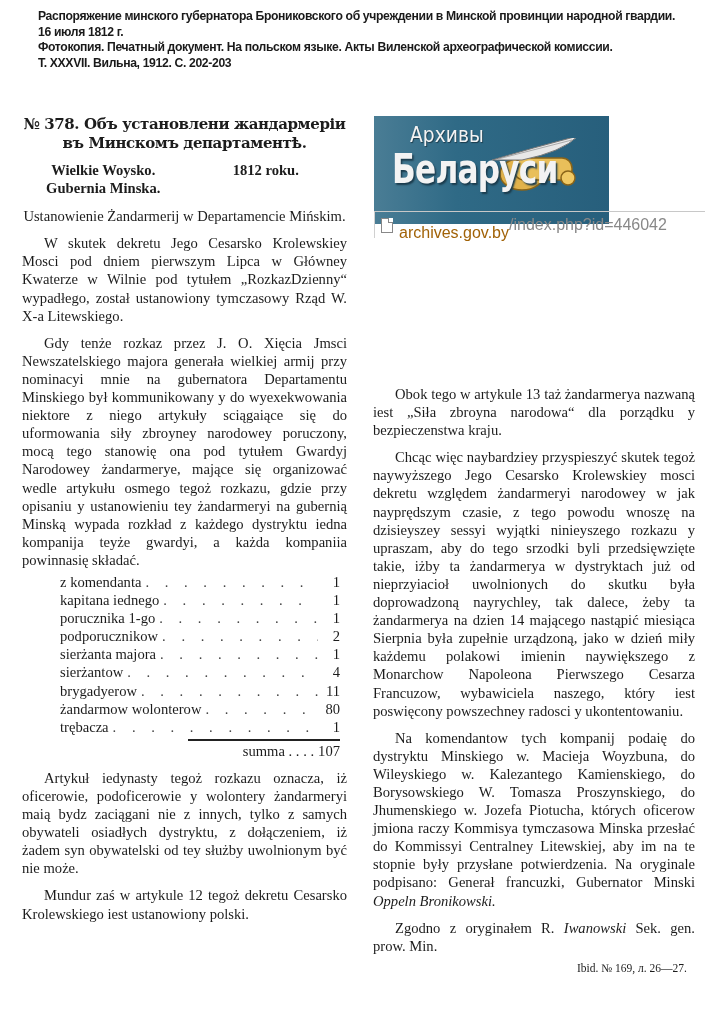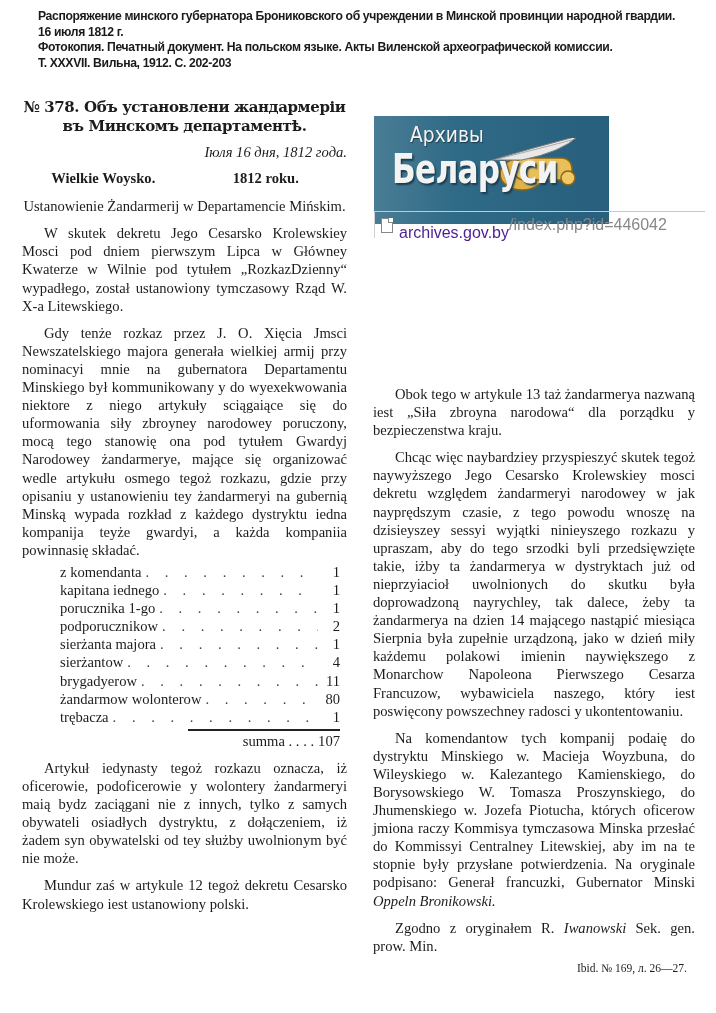--- a/index.html
+++ b/index.html
@@ -5,21 +5,21 @@
   html, body { margin: 0; padding: 0; background: #ffffff; }
   body { width: 716px; height: 1013px; position: relative; overflow: hidden; color: #111; }
   .caption {
     position: absolute; left: 10px; top: 9px; width: 700px;
     font-family: "Liberation Sans", sans-serif; font-weight: bold; font-size: 12.2px;
     line-height: 15.6px; color: #1a1a1a; letter-spacing: -0.35px; margin-left: 28px;
   }
   .caption div { white-space: nowrap; }
   .serif { font-family: "Liberation Serif", "DejaVu Serif", serif; color: #1c1c1c; }
   .col { position: absolute; font-size: 14.6px; line-height: 18.1px; text-align: justify; }
-  .left { left: 22px; top: 98px; width: 325px; }
+  .left { left: 22px; top: 115px; width: 325px; }
   .right { left: 373px; top: 385px; width: 322px; }
   .title { font-weight: bold; font-size: 15px; text-align: center; line-height: 19px; font-family: "DejaVu Serif", serif; letter-spacing: -0.4px; }
   .date-ru { text-align: right; font-style: italic; margin-top: 7px; }
   .hdr-row { display: flex; margin-top: 8px; text-align: center; font-weight: bold; }
   .hdr-row > div { width: 50%; }
   .subtitle { margin-top: 10px; text-align: justify; text-align-last: center; }
   p { margin: 0; text-indent: 22px; }
   .gap { margin-top: 9px; }
   .tbl { margin: 4px 0 0 38px; width: 280px; }
   .tbl .row { display: flex; align-items: baseline; height: 18.1px; }
@@ -39,39 +39,39 @@
   .logo .word1 { position: absolute; left: 36px; top: 6px; font-family: "DejaVu Sans", sans-serif; font-size: 22px; color: #f3f3f3; letter-spacing: 0px; text-shadow: 1px 1px 1px #1b3b4c; transform: scaleX(0.85); transform-origin: left; }
   .logo .word2 { position: absolute; left: 18px; top: 28px; font-family: "DejaVu Sans", sans-serif; font-weight: bold; font-size: 40px; color: #f3f3f3; text-shadow: 2px 2px 2px #1b3b4c; transform: scaleX(0.78); transform-origin: left; letter-spacing: -1px; line-height: 50px; }
   .urlbar {
     position: absolute; left: 374px; top: 211px; width: 330px; height: 26px;
     border-top: 1px solid #c8c8c8; border-left: 1px solid #d0d0d0;
     font-family: "Liberation Sans", sans-serif; font-size: 16px; line-height: 26px;
     display: flex; align-items: center;
   }
   .urlbar .doc-icon { width: 10px; height: 13px; border: 1px solid #888; margin: 0 6px 0 6px; position: relative; background: #fff; }
   .urlbar .doc-icon::after { content: ""; position: absolute; right: -1px; top: -1px; width: 4px; height: 4px; background: #fff; border-left: 1px solid #888; border-bottom: 1px solid #888; }
-  .urlbar .host { color: #4c1d95; margin-top: 16px; }
+  .urlbar .host { color: #a16207; margin-top: 16px; }
   .urlbar .path { color: #888; }
 </style>
 </head>
 <body>
 
 <div class="caption">
   <div>Распоряжение минского губернатора Брониковского об учреждении в Минской провинции народной гвардии.</div>
   <div>16 июля 1812 г.</div>
   <div>Фотокопия. Печатный документ. На польском языке. Акты Виленской археографической комиссии.</div>
   <div>Т. XXXVII. Вильна, 1912. С. 202-203</div>
 </div>
 
 <div class="col left serif">
   <div class="title">№ 378. Объ установлени жандармерiи въ Минскомъ департаментѣ.</div>
-  <div class="date-ru">Iюля 16 дня, 1812 года.</div>
   <div class="hdr-row">
     <div>
       <div>Wielkie Woysko.</div>
+      <div>Gubernia Minska.</div>
     </div>
     <div>
       <div>1812 roku.</div>
     </div>
   </div>
   <div class="subtitle">Ustanowienie Żandarmerij w Departamencie Mińskim.</div>
   <p class="gap">W skutek dekretu Jego Cesarsko Krolewskiey Mosci pod dniem pierwszym Lipca w Główney Kwaterze w Wilnie pod tytułem „RozkazDzienny“ wypadłego, został ustanowiony tymczasowy Rząd W. X-a Litewskiego.</p>
   <p class="gap">Gdy tenże rozkaz przez J. O. Xięcia Jmsci Newszatelskiego majora generała wielkiej armij przy nominacyi mnie na gubernatora Departamentu Minskiego był kommunikowany y do wyexekwowania niektore z niego artykuły sciągaiące się do uformowania siły zbroyney narodowey poruczony, mocą tego stanowię ona pod tytułem Gwardyj Narodowey żandarmerye, mające się organizować wedle artykułu osmego tegoż rozkazu, gdzie przy opisaniu y ustanowieniu tey żandarmeryi na gubernią Minską wypada rozkład z każdego dystryktu iedna kompanija teyże gwardyi, a każda kompaniia powinnasię składać.</p>
 
   <div class="tbl" id="tbl">

